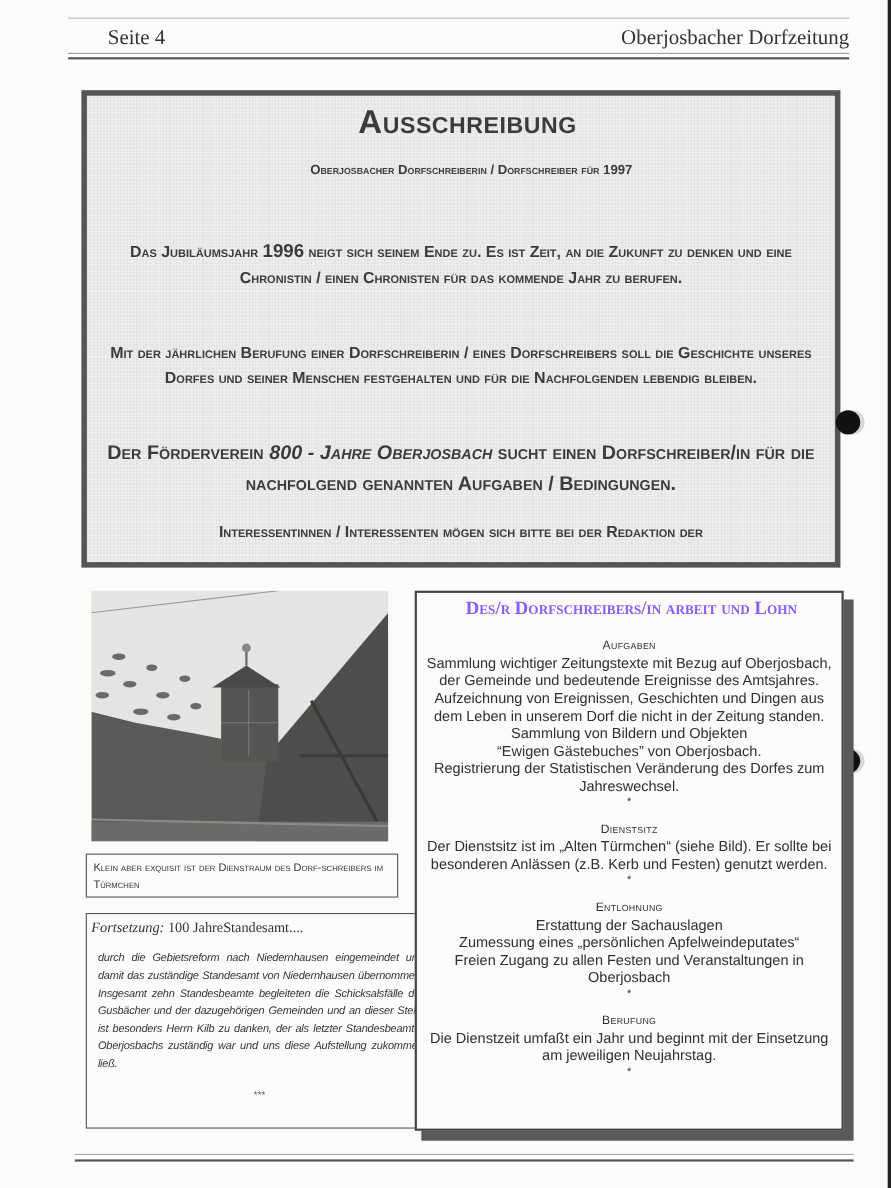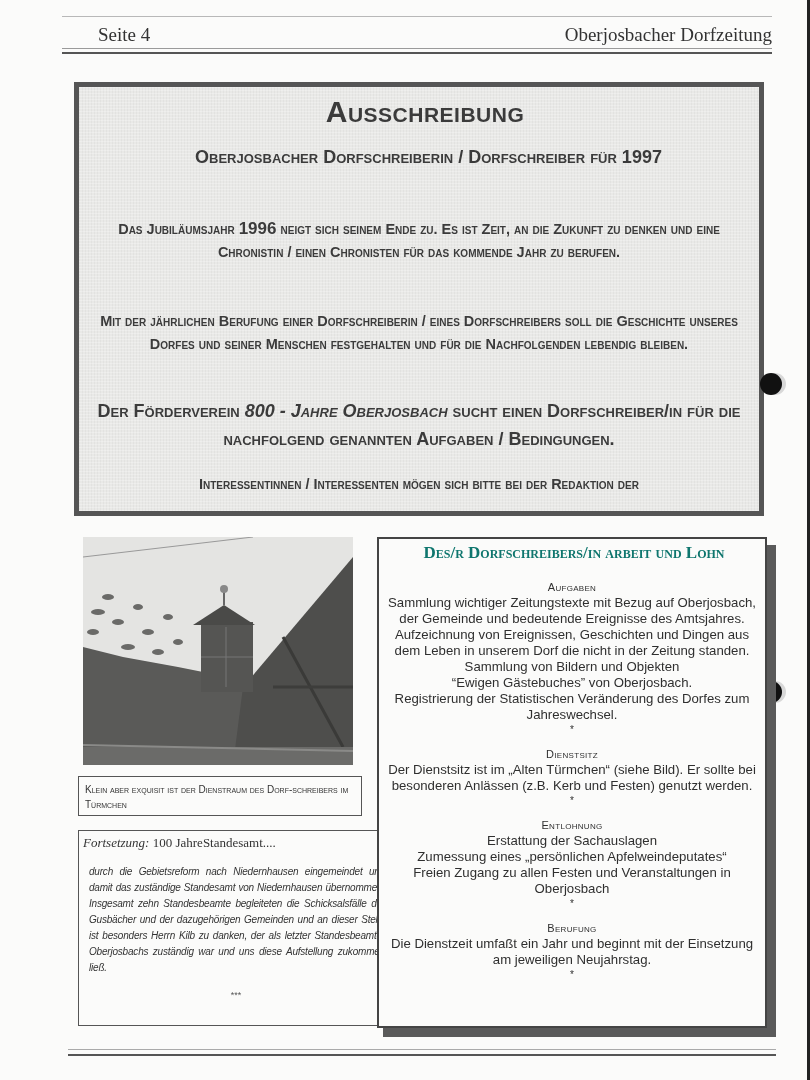--- a/index.html
+++ b/index.html
@@ -17,21 +17,21 @@
 
     
     .ann-box {
       position: absolute; left: 74px; top: 82px; width: 680px; height: 424px;
       border: 5px solid #555; background: #e9e9e7;
       background-image: repeating-linear-gradient(0deg, rgba(255,255,255,0.25) 0 1px, transparent 1px 3px),
                         repeating-linear-gradient(90deg, rgba(0,0,0,0.03) 0 1px, transparent 1px 3px);
       font-family: "Liberation Sans", sans-serif; font-weight: bold; text-align: center; color: #3a3a3a;
     }
     .ann-title { position: absolute; left: 0; right: 0; top: 8px; font-size: 30px; font-variant: small-caps; letter-spacing: 0.5px; color: #3b3b3b; padding-left: 12px; }
-    .ann-sub { position: absolute; left: 0; right: 0; top: 60px; font-size: 18px; font-variant: small-caps; color: #3b3b3b; padding-left: 19px; }
+    .ann-sub { position: absolute; left: 0; right: 0; top: 60px; font-size: 12px; font-variant: small-caps; color: #3b3b3b; padding-left: 19px; }
     .ann-p { position: absolute; left: 10px; right: 10px; font-size: 14.5px; font-variant: small-caps; line-height: 23px; color: #3b3b3b; }
     .ann-p1 { top: 130px; }
     .ann-p2 { top: 223px; }
     .ann-p3 { top: 310px; font-size: 18px; line-height: 28px; }
     .ann-p4 { top: 386px; }
     .ann-p .big { font-size: 17px; }
     .ann-p3 em { font-style: italic; }
 
     
     .hole { position: absolute; width: 22px; height: 22px; border-radius: 50%; background: #111; box-shadow: 4px 0 0 #d8d8d8; }
@@ -59,21 +59,21 @@
       font-size: 10px; line-height: 16px; text-align: justify; color: #333; letter-spacing: -0.2px;
     }
     .cont-end { position: absolute; left: 0; right: 0; top: 159px; text-align: center; font-family: "Liberation Sans", sans-serif; font-size: 9px; color: #555; }
 
     
     .job-shadow { position: absolute; left: 383px; top: 545px; width: 393px; height: 492px; background: #5a5a5a; }
     .job-box {
       position: absolute; left: 377px; top: 537px; width: 390px; height: 491px; border: 2px solid #444; background: #fbfbfa; box-sizing: border-box;
       text-align: center; color: #333;
     }
-    .job-title { position: absolute; left: 4px; right: 0; top: 4px; font-family: "Liberation Serif", serif; font-weight: bold; font-size: 17px; font-variant: small-caps; color: #0f766e; }
+    .job-title { position: absolute; left: 4px; right: 0; top: 4px; font-family: "Liberation Serif", serif; font-weight: bold; font-size: 17px; font-variant: small-caps; color: #8b5cf6; }
     .job-content { position: absolute; left: 2px; right: 2px; top: 37px; font-family: "Liberation Sans", sans-serif; font-size: 13.2px; line-height: 16px; color: #2f2f2f; }
     .job-sec-title { font-weight: normal; font-size: 11px; font-variant: small-caps; margin-top: 3px; letter-spacing: 0.3px; }
     .job-star { font-size: 10px; line-height: 14px; }
     .job-gap { height: 6px; }
 
     
     .ftr-line1 { position: absolute; left: 68px; top: 1049px; width: 708px; height: 1px; background: #aaa; }
     .ftr-line2 { position: absolute; left: 68px; top: 1054px; width: 708px; height: 2px; background: #555; }
 
     .right-edge { position: absolute; right: 0; top: 0; width: 3px; height: 1080px; background: #222; }

